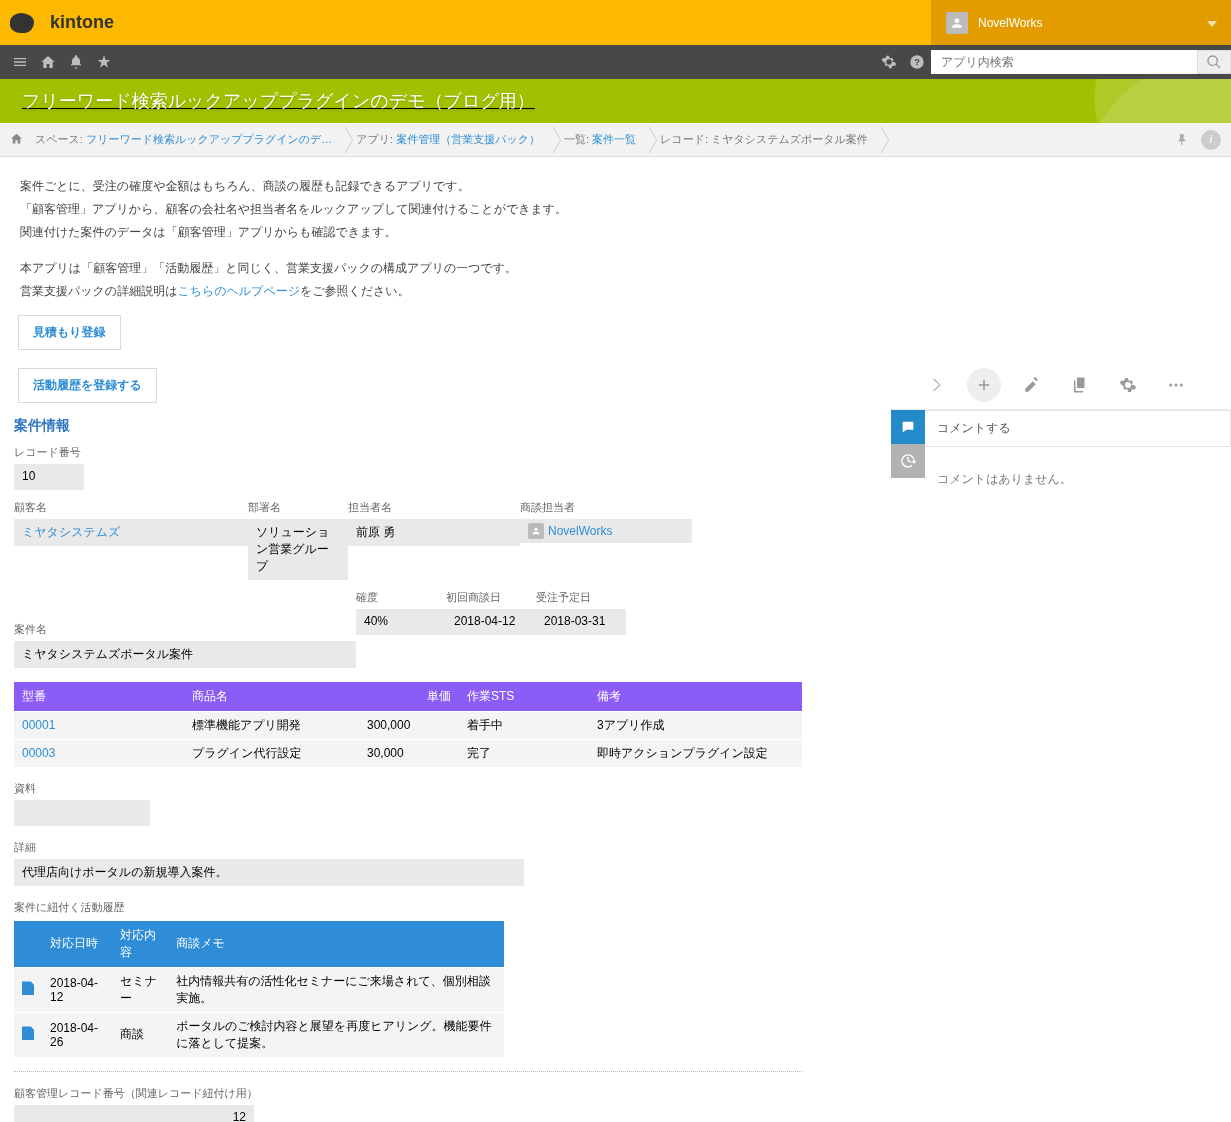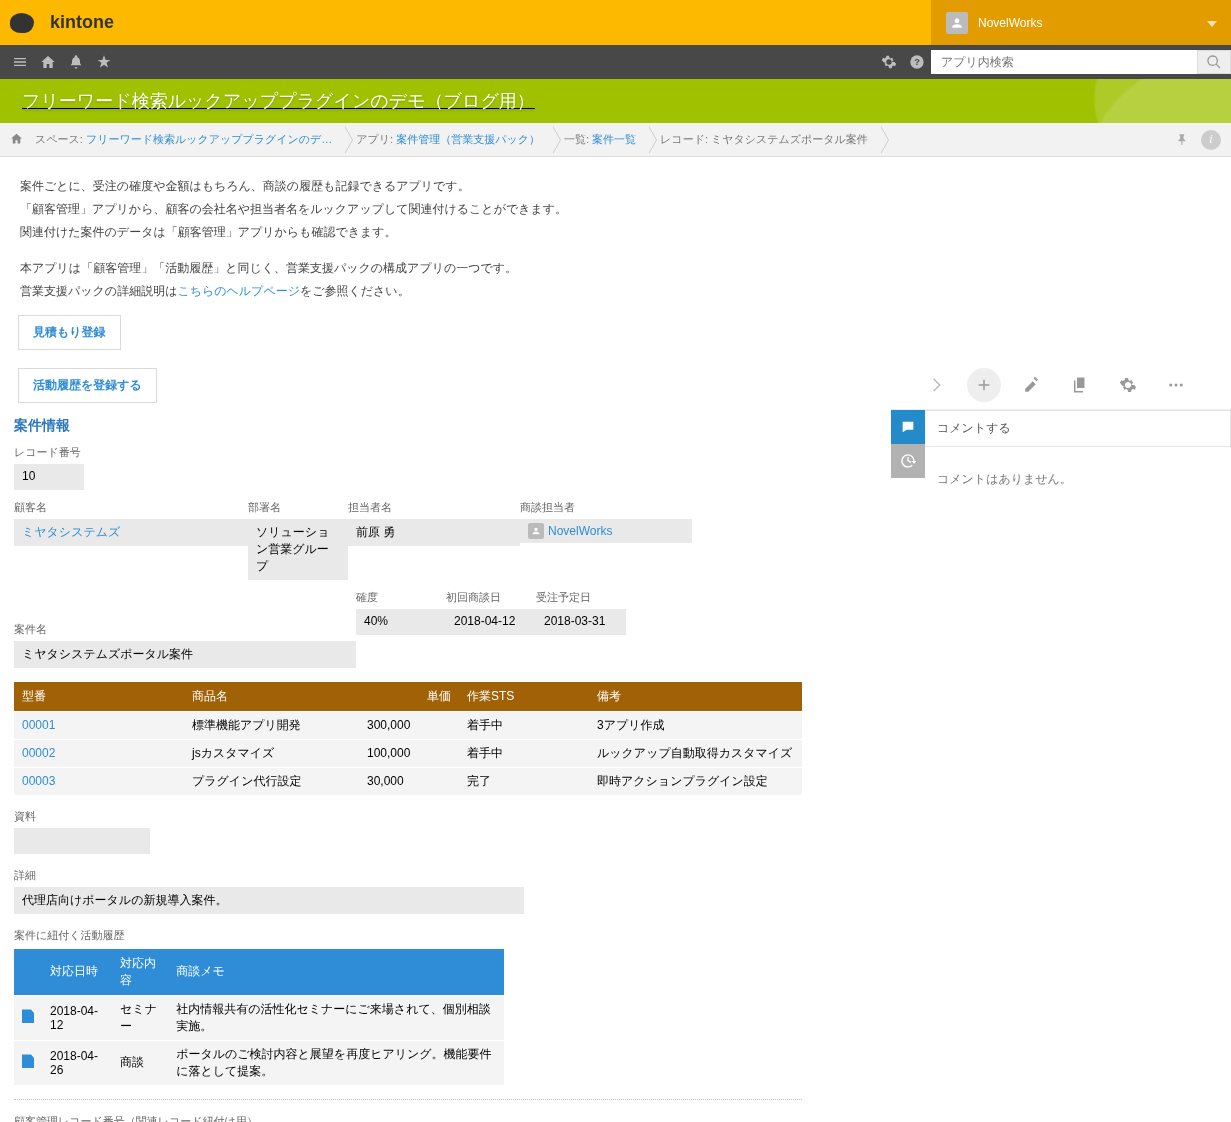--- a/index.html
+++ b/index.html
@@ -47,21 +47,21 @@
 .field-label { color: #666; font-size: 11px; margin-bottom: 4px; }
 .ro-field { background: #e9e9e9; padding: 5px 8px; min-height: 26px; display: inline-block; min-width: 70px; font-size: 12px; }
 .ro-field.fit { width: 100%; }
 .ro-link { background: #e9e9e9; padding: 5px 8px; color: #2e8dd6; display: inline-block; width: 100%; }
 .row { display: flex; margin: 10px 0 6px 0; flex-wrap: wrap; }
 .cell-32 { width: 234px; }
 .cell-20 { width: 100px; }
 .cell-18 { width: 90px; }
 .cell-half { width: 342px; margin-top: 32px; }
 .products-table { width: 100%; border-collapse: collapse; margin-top: 14px; font-size: 12px; }
-.products-table th { background: #a16207; color: #fff; text-align: left; padding: 6px 8px; font-weight: normal; }
+.products-table th { background: #8b5cf6; color: #fff; text-align: left; padding: 6px 8px; font-weight: normal; }
 .products-table td { background: #f4f4f4; border-top: 1px solid #fff; padding: 5px 8px; }
 .products-table td.num { }
 .products-table td.link { color: #2e8dd6; }
 .subtable { border-collapse: collapse; margin-top: 6px; font-size: 12px; width: 490px; }
 .subtable th { background: #2e8dd6; color: #fff; padding: 6px 8px; font-weight: normal; text-align: left; }
 .subtable th.icon-col { width: 28px; }
 .subtable td { background: #f4f4f4; border-top: 1px solid #fff; padding: 5px 8px; }
 .doc-icon { width: 12px; height: 14px; background: #2e8dd6; display: inline-block; clip-path: polygon(0 0, 75% 0, 100% 25%, 100% 100%, 0 100%); }
 .comments-sidebar { border-top: 1px solid #eee; }
 .side-tabs { width: 34px; float: left; }
@@ -298,27 +298,20 @@
         </thead>
         <tbody id="products-body">
             <tr>
               <td class="link">00001</td>
     <td>標準機能アプリ開発</td>
     <td class="num">300,000</td>
     <td>着手中</td>
     <td>3アプリ作成</td>
             </tr>
             <tr>
-              <td class="link">00002</td>
-    <td>jsカスタマイズ</td>
-    <td class="num">100,000</td>
-    <td>着手中</td>
-    <td>ルックアップ自動取得カスタマイズ</td>
-            </tr>
-            <tr>
               <td class="link">00003</td>
     <td>プラグイン代行設定</td>
     <td class="num">30,000</td>
     <td>完了</td>
     <td>即時アクションプラグイン設定</td>
             </tr>
           </tbody>
       </table>
 
       <div class="mt">

